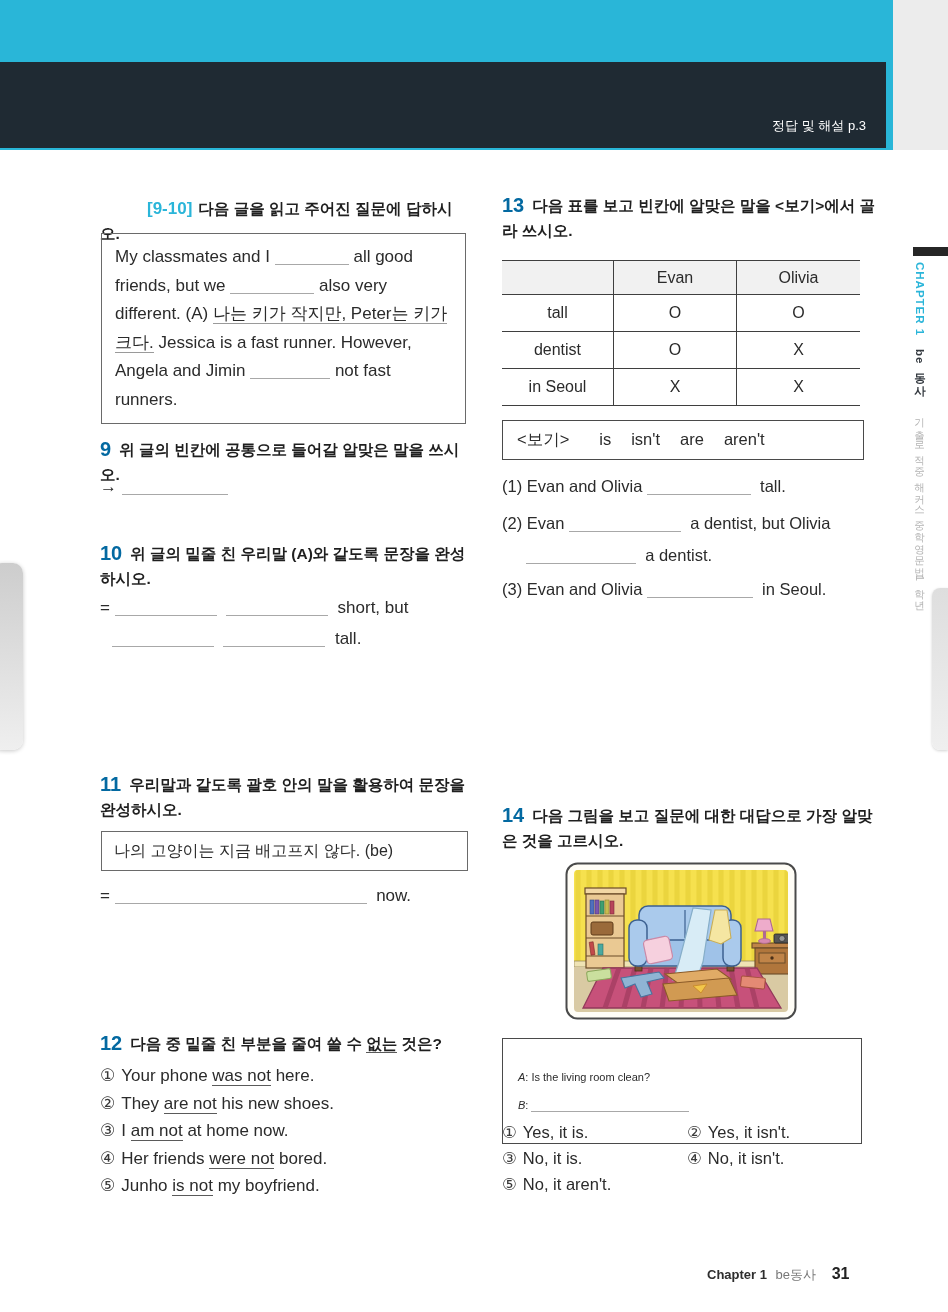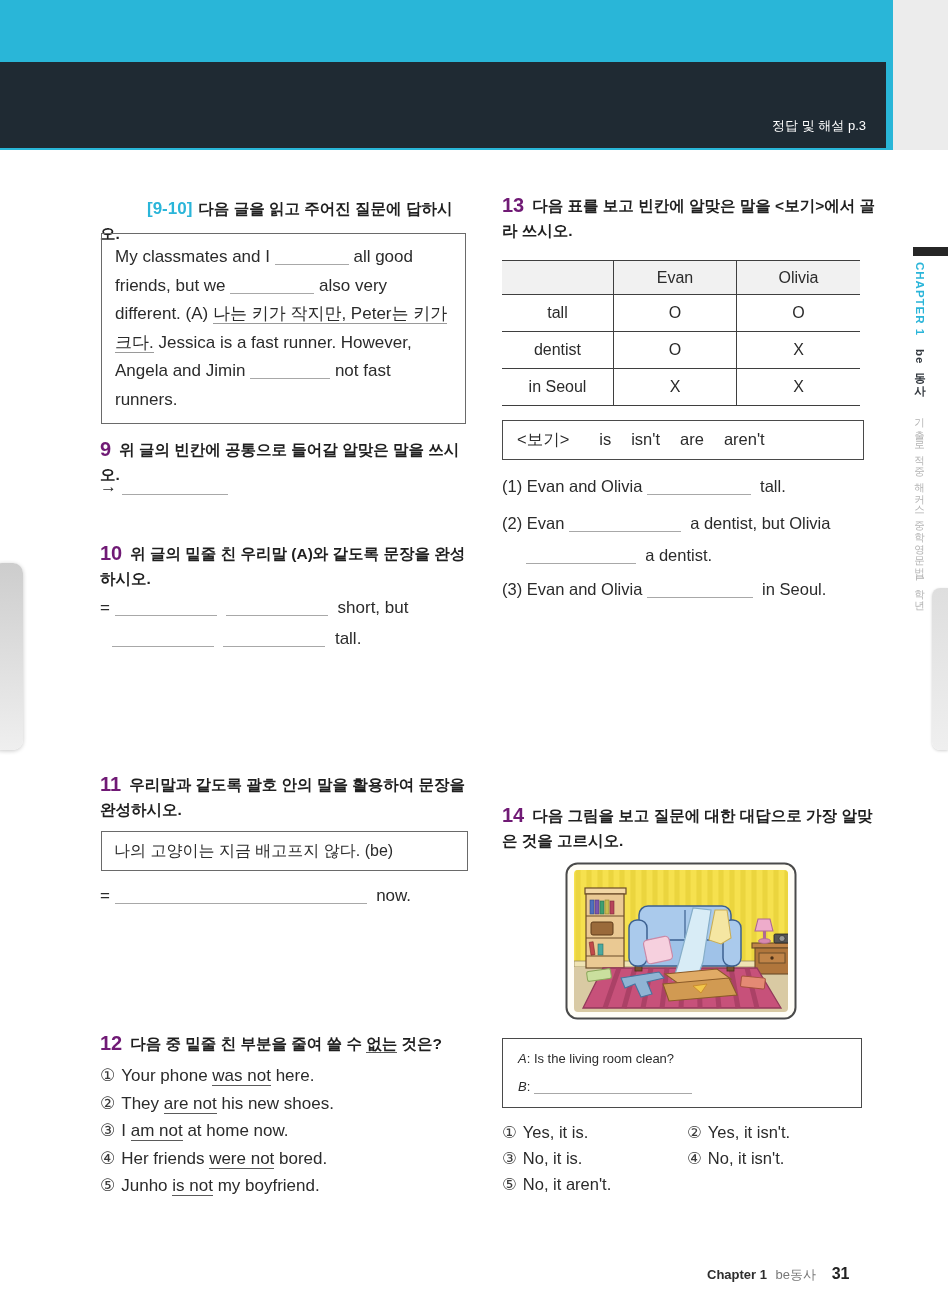--- a/index.html
+++ b/index.html
@@ -22,21 +22,21 @@
 
   
   .left-tab{position:absolute;left:-8px;top:563px;width:31px;height:187px;border-radius:10px;
             background:linear-gradient(#cdcdcd,#efefef);box-shadow:0 1px 4px rgba(0,0,0,.22);}
   .right-tab{position:absolute;right:0;top:588px;width:16px;height:162px;border-radius:8px 0 0 8px;
              background:linear-gradient(#dedede,#efefef);box-shadow:0 1px 3px rgba(0,0,0,.18);}
 
   
   .qblock{position:absolute;}
   .qhead{font-size:15.5px;font-weight:600;color:#1f1f1f;line-height:25px;}
-  .qnum{color:#701a75;font-weight:800;font-size:20px;margin-right:8px;vertical-align:-1px;}
+  .qnum{color:#0369a1;font-weight:800;font-size:20px;margin-right:8px;vertical-align:-1px;}
   .qnum-br{color:#2ab5d9;font-weight:800;font-size:17px;margin-right:6px;margin-left:47px;}
   .u{border-bottom:1.2px solid #5a5a5a;padding-bottom:0;}
   .ku{border-bottom:1px solid #9a9a9a;}
   .blank{display:inline-block;border-bottom:1px solid #a8a8a8;height:14px;vertical-align:-3px;}
   .ansline{font-size:17px;color:#2b2b2b;}
 
   .pbox{border:1.5px solid #6a6a6a;padding:9px 13px;font-size:17px;line-height:28.5px;width:337px;}
   .kbox{border:1.5px solid #6a6a6a;padding:8px 12px;font-size:16px;line-height:22px;width:341px;color:#2b2b2b;}
 
   .opt12{font-size:17px;color:#2b2b2b;line-height:27.6px;}
@@ -49,21 +49,21 @@
   table.tbl tr td:last-child{border-right:none;width:121px;}
   table.tbl tr.hd td{background:#f1f1f1;height:31px;}
 
   .bogi{border:1.2px solid #4a4a4a;width:332px;padding:8px 14px;font-size:16.5px;color:#2b2b2b;}
   .bogi span{margin-right:20px;}
   .bogi .lbl{margin-right:30px;}
   .item13{font-size:16.5px;color:#2b2b2b;line-height:24px;}
 
   
   .illus{position:absolute;left:565px;top:862px;width:232px;height:158px;}
-  .dlg{border:1.2px solid #4a4a4a;width:328px;padding:6px 15px;font-size:13px;line-height:28px;color:#2b2b2b;}
+  .dlg{border:1.2px solid #4a4a4a;width:328px;padding:24px 15px;font-size:11px;line-height:28px;color:#2b2b2b;}
   .dlg i{font-style:italic;}
   .opt14{display:grid;grid-template-columns:185px 1fr;row-gap:7px;font-size:16.5px;color:#2b2b2b;width:378px;}
 
   
   .footer{position:absolute;left:707px;top:1249px;font-size:13px;white-space:nowrap;margin-top:16px;}
   .footer .fchap{font-weight:bold;color:#2e2e2e;}
   .footer .ftopic{color:#777;margin-left:5px;}
   .footer .fpage{font-weight:bold;color:#222;font-size:16px;margin-left:12px;}
 </style>
 </head>

